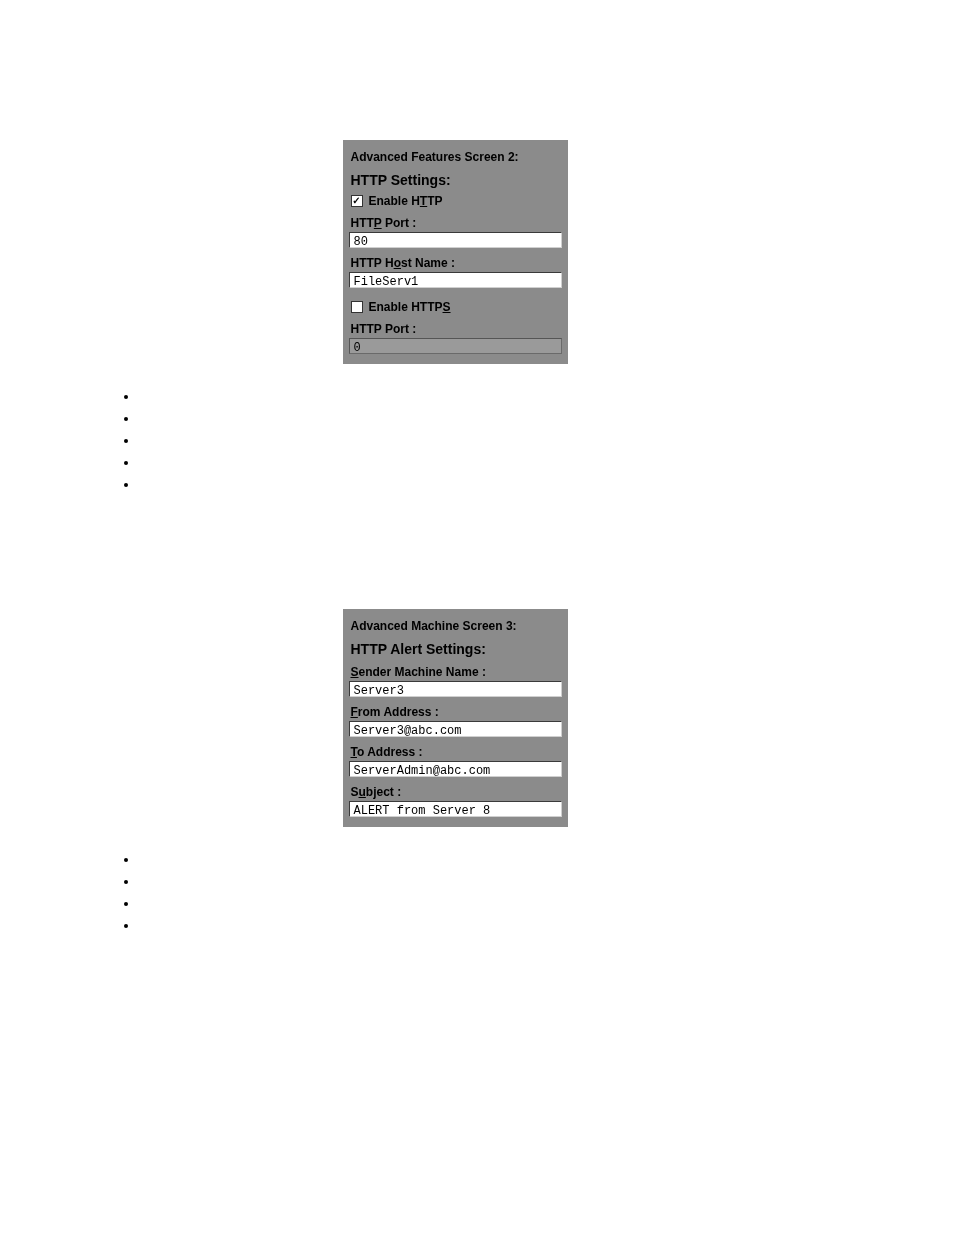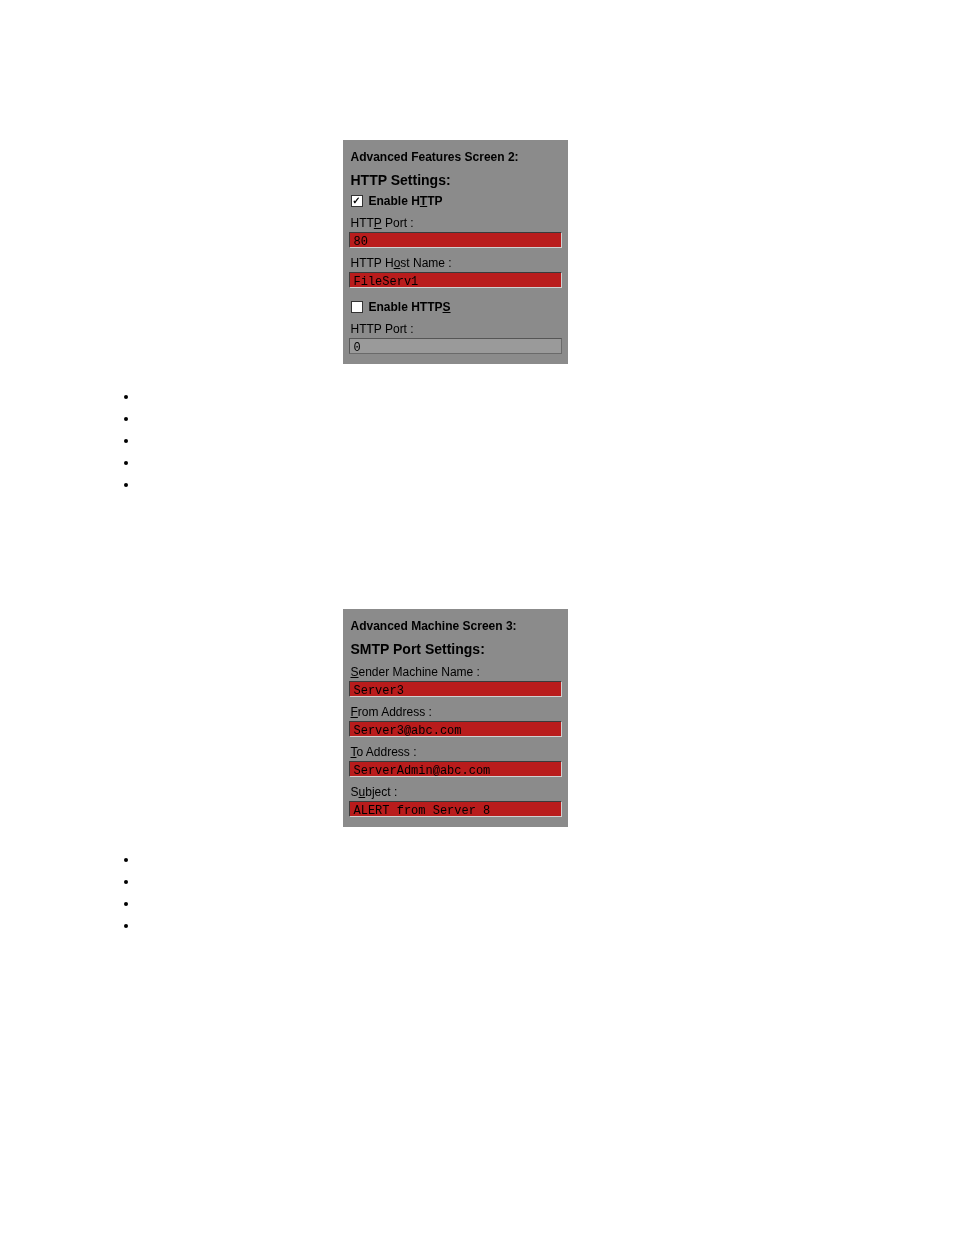--- a/index.html
+++ b/index.html
@@ -30,26 +30,26 @@
     margin: 4px 2px;
   }
   .panel .sub {
     color: #000;
     font-weight: bold;
     font-size: 14px;
     margin: 8px 2px 4px 2px;
   }
   .panel .lbl {
     color: #000;
-    font-weight: normal;
+    font-weight: bold;
     font-size: 12px;
     margin: 8px 2px 2px 2px;
   }
   .panel .field {
-    background: #b91c1c;
+    background: #ffffff;
     border: 1px solid #3a3a3a;
     border-right-color: #d0d0d0;
     border-bottom-color: #d0d0d0;
     height: 16px;
     line-height: 16px;
     padding: 1px 4px;
     font-family: "Courier New", monospace;
     font-size: 12px;
     color: #000;
     box-sizing: border-box;
@@ -142,21 +142,21 @@
     <li></li>
     <li></li>
     <li></li>
     <li></li>
   </ul>
 
   <div class="after-gap"></div>
 
   <div class="panel" style="margin-top:60px;">
     <div class="hdr">Advanced Machine Screen 3:</div>
-    <div class="sub">SMTP Port Settings:</div>
+    <div class="sub">HTTP Alert Settings:</div>
 
     <div class="lbl"><span class="under">S</span>ender Machine Name :</div>
     <div class="field">Server3</div>
 
     <div class="lbl"><span class="under">F</span>rom Address :</div>
     <div class="field">Server3@abc.com</div>
 
     <div class="lbl"><span class="under">T</span>o Address :</div>
     <div class="field">ServerAdmin@abc.com</div>
 

